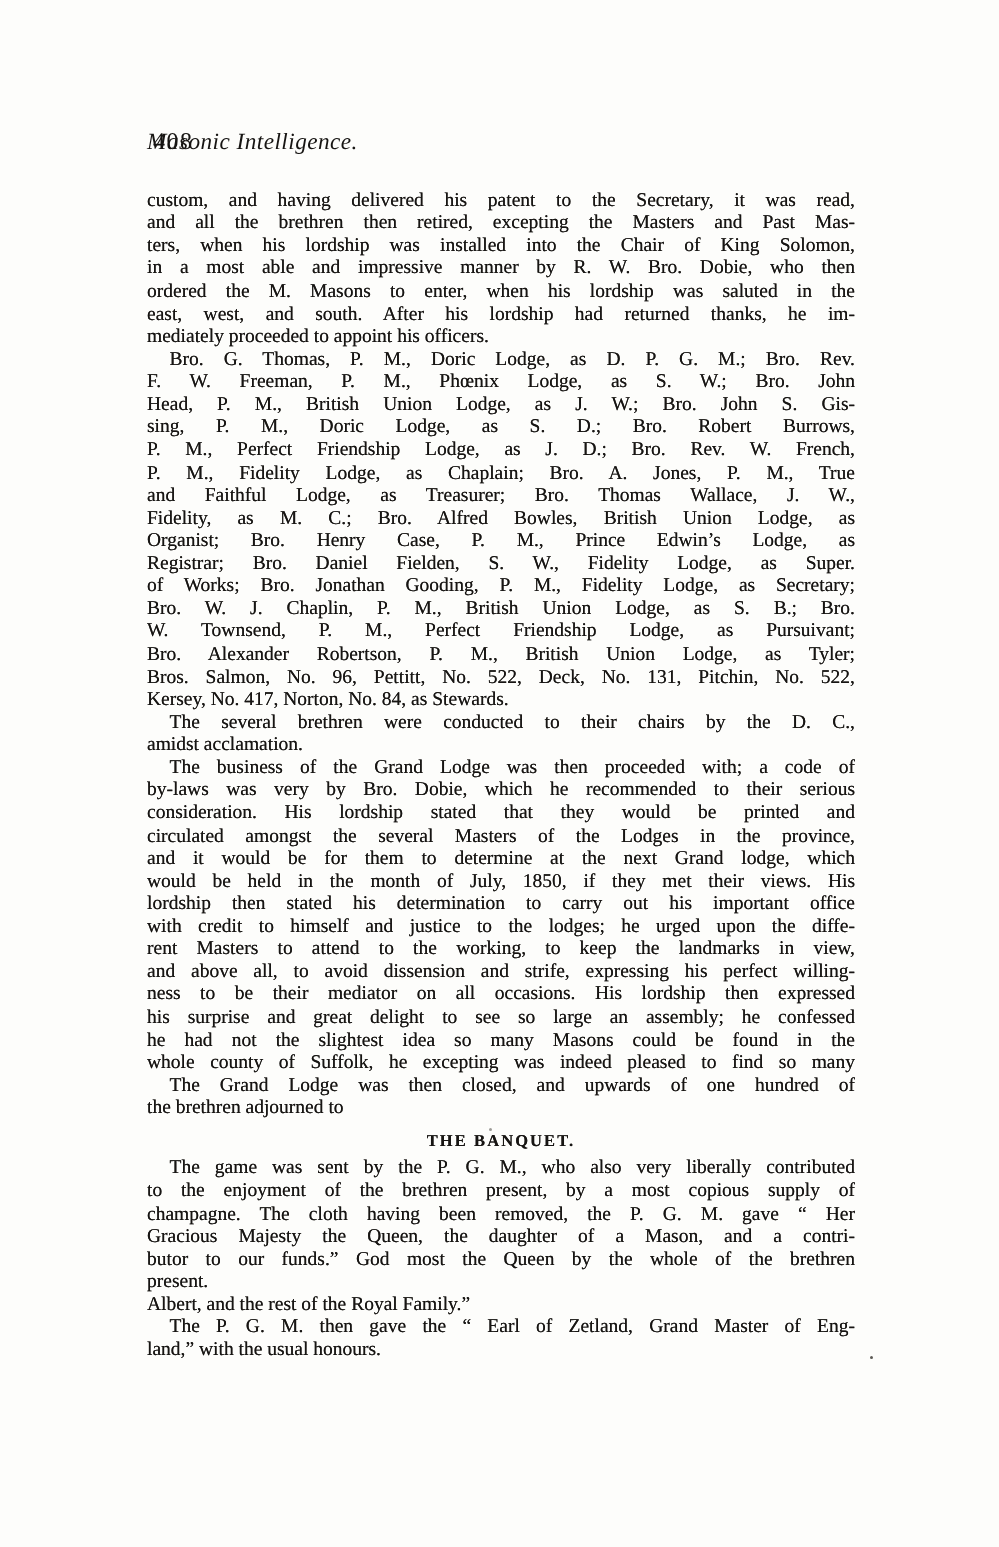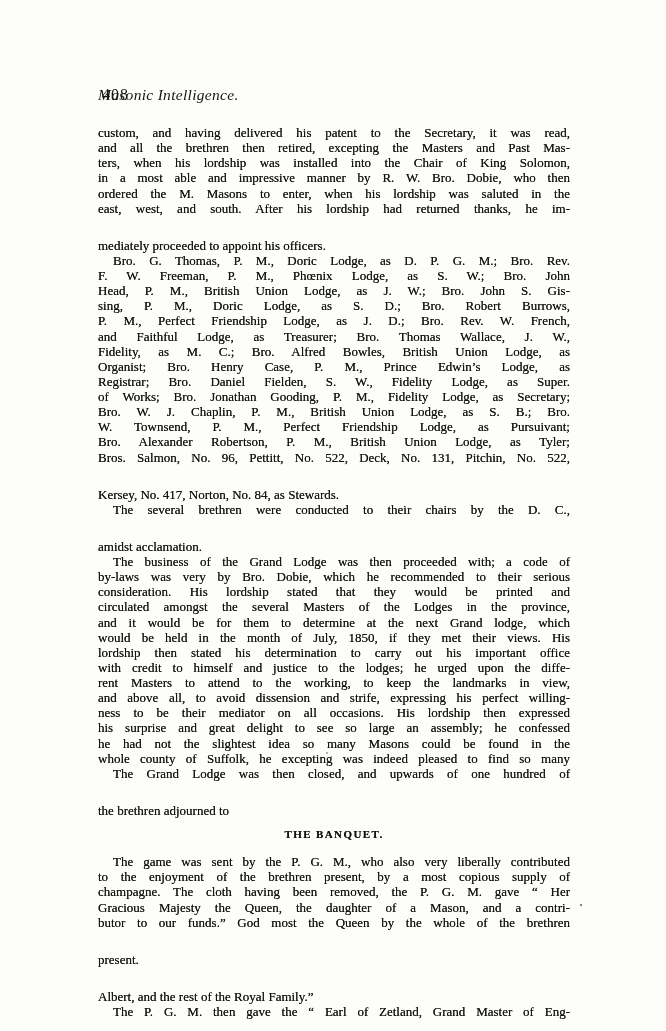--- a/index.html
+++ b/index.html
@@ -37,30 +37,30 @@
     font-size: 13px;
     line-height: 15.12px;
     text-shadow: 0 0 0.4px rgba(23,21,19,0.85);
   }
   .paragraph { margin: 0; }
   .line {
     text-align: justify;
     text-align-last: justify;
     white-space: normal;
   }
-  .line.last { text-align-last: left; margin-top: 22px; }
+  .line.last { text-align-last: left; }
   .line.first-indent { text-indent: 15px; }
 
   .section-heading {
     text-align: center;
     font-weight: bold;
     font-size: 11px;
     letter-spacing: 1.4px;
     margin-top: 9px;
-    margin-bottom: 12px;
+    margin-bottom: 1px;
   }
 
   .scan-speck {
     position: absolute;
     background: #5d5a55;
     border-radius: 50%;
   }
 </style>
 </head>
 <body>
@@ -81,20 +81,21 @@
         <div class="line">ordered the M. Masons to enter, when his lordship was saluted in the</div>
         <div class="line">east, west, and south.  After his lordship had returned thanks, he im-</div>
         <div class="line last">mediately proceeded to appoint his officers.</div>
       </div>
       <div class="paragraph">
         <div class="line first-indent">Bro. G. Thomas, P. M., Doric Lodge, as D. P. G. M.; Bro. Rev.</div>
         <div class="line">F. W. Freeman, P. M., Phœnix Lodge, as S. W.; Bro. John</div>
         <div class="line">Head, P. M., British Union Lodge, as J. W.; Bro. John S. Gis-</div>
         <div class="line">sing, P. M., Doric Lodge, as S. D.; Bro. Robert Burrows,</div>
         <div class="line">P. M., Perfect Friendship Lodge, as J. D.; Bro. Rev. W. French,</div>
+        <div class="line">P. M., Fidelity Lodge, as Chaplain; Bro. A. Jones, P. M., True</div>
         <div class="line">and Faithful Lodge, as Treasurer; Bro. Thomas Wallace, J. W.,</div>
         <div class="line">Fidelity, as M. C.; Bro. Alfred Bowles, British Union Lodge, as</div>
         <div class="line">Organist; Bro. Henry Case, P. M., Prince Edwin’s Lodge, as</div>
         <div class="line">Registrar; Bro. Daniel Fielden, S. W., Fidelity Lodge, as Super.</div>
         <div class="line">of Works; Bro. Jonathan Gooding, P. M., Fidelity Lodge, as Secretary;</div>
         <div class="line">Bro. W. J. Chaplin, P. M., British Union Lodge, as S. B.; Bro.</div>
         <div class="line">W. Townsend, P. M., Perfect Friendship Lodge, as Pursuivant;</div>
         <div class="line">Bro. Alexander Robertson, P. M., British Union Lodge, as Tyler;</div>
         <div class="line">Bros. Salmon, No. 96, Pettitt, No. 522, Deck, No. 131, Pitchin, No. 522,</div>
         <div class="line last">Kersey, No. 417, Norton, No. 84, as Stewards.</div>

